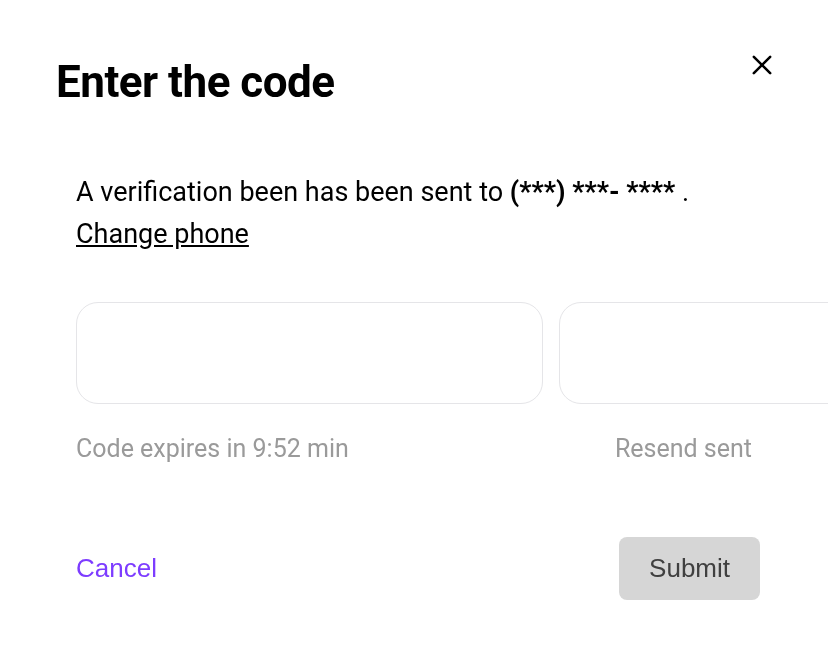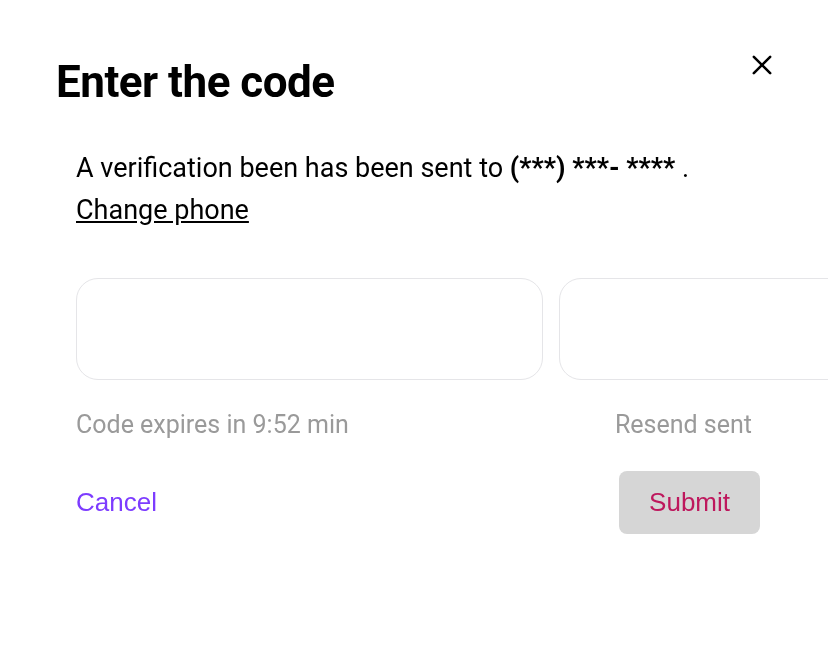--- a/index.html
+++ b/index.html
@@ -37,21 +37,21 @@
       color: #000;
     }
     .close-button svg {
       width: 28px;
       height: 28px;
     }
     .title {
       font-size: 44px;
       font-weight: 700;
       color: #000;
-      margin-bottom: 40px;
+      margin-bottom: 64px;
       letter-spacing: -0.5px;
     }
     .content {
       padding-left: 20px;
       padding-right: 20px;
     }
     .description {
       font-size: 27px;
       color: #000;
       line-height: 1.55;
@@ -81,21 +81,21 @@
       text-align: center;
       outline: none;
       background: #fff;
     }
     .code-meta {
       display: flex;
       justify-content: space-between;
       align-items: center;
       font-size: 25px;
       color: #9a9a9a;
-      margin-bottom: 32px;
+      margin-bottom: 74px;
     }
     .resend {
       color: #9a9a9a;
       cursor: default;
     }
     .actions {
       display: flex;
       justify-content: space-between;
       align-items: center;
       padding-left: 20px;
@@ -106,21 +106,21 @@
       border: none;
       color: #7d3cff;
       font-size: 26px;
       font-weight: 500;
       cursor: pointer;
       padding: 14px 0;
     }
     .submit-button {
       background: #d6d6d6;
       border: none;
-      color: #be185d;
+      color: #404040;
       font-size: 26px;
       font-weight: 500;
       padding: 16px 30px;
       border-radius: 8px;
       cursor: pointer;
       margin-left: 22px;
     }
   </style>
 </head>
 <body>

